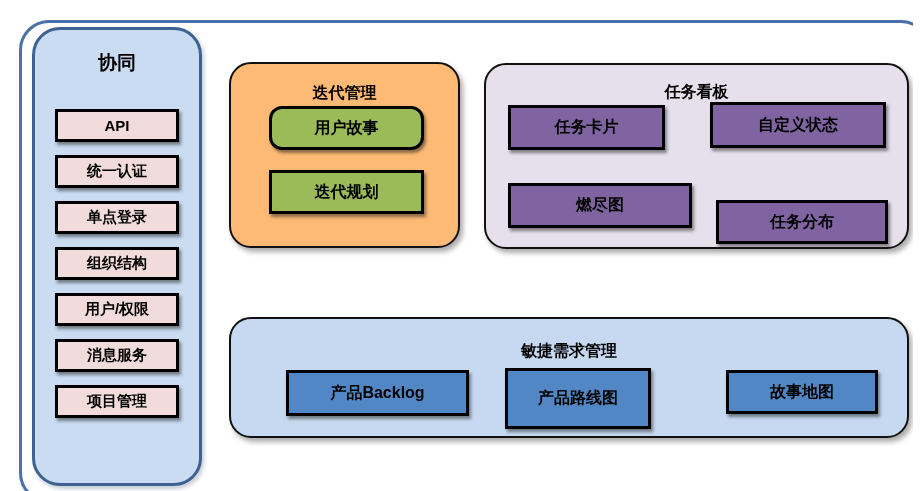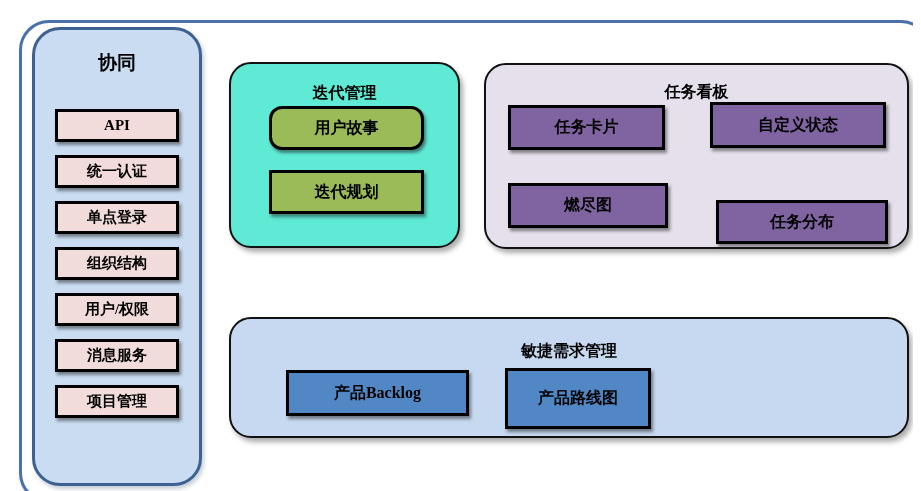--- a/index.html
+++ b/index.html
@@ -49,21 +49,21 @@
     flex-direction: column;
     gap: 13px;
   }
 
   .node {
     border: 3px solid #000;
     box-shadow: 2px 3px 3px rgba(30,30,30,0.5);
     display: flex;
     align-items: center;
     justify-content: center;
-    font-family: Liberation Serif, serif;
+    font-family: Liberation Sans, sans-serif;
     font-weight: 700;
     font-size: 16px;
     color: #000;
     white-space: nowrap;
   }
   .node.pink {
     width: 124px; height: 33px;
     background: #f2dcdb;
     font-size: 15px;
   }
@@ -78,36 +78,36 @@
   .group-title {
     position: absolute;
     left: 0; right: 0;
     text-align: center;
     font-weight: 700;
     font-size: 16px;
     color: #000;
   }
   .group .node { position: absolute; }
 
-  .group.iteration { left: 213px; top: 46px; width: 231px; height: 186px; background: #5eead4; }
+  .group.iteration { left: 213px; top: 46px; width: 231px; height: 186px; background: #fdba74; }
   .group.kanban    { left: 468px; top: 47px; width: 425px; height: 186px; background: #e6e0ec; }
   .group.agile     { left: 213px; top: 301px; width: 680px; height: 121px; background: #c6d9f1; }
 
   .node.green  { background: #9bbb59; }
   .node.purple { background: #8064a2; }
   .node.blue   { background: #5287c5; }
 
   
   .n-user-story   { left: 38px;  top: 42px;  width: 155px; height: 44px; border-radius: 13px; }
   .n-iter-plan    { left: 38px;  top: 106px; width: 155px; height: 44px; }
 
   
   .n-task-card    { left: 22px;  top: 40px;  width: 157px; height: 45px; }
   .n-custom-state { left: 224px; top: 37px;  width: 176px; height: 46px; }
-  .n-burndown     { left: 22px;  top: 118px; width: 160px; height: 45px; text-align: right; }
+  .n-burndown     { left: 22px;  top: 118px; width: 184px; height: 45px; text-align: right; }
   .n-task-dist    { left: 230px; top: 125px; width: 172px; height: 44px; margin-top: 10px; }
 
   
   .n-backlog      { left: 55px;  top: 51px;  width: 183px; height: 46px; }
   .n-roadmap      { left: 274px; top: 49px;  width: 146px; height: 61px; }
   .n-storymap     { left: 495px; top: 51px;  width: 152px; height: 44px; }
 
   .t-iteration { top: 11px; }
   .t-kanban    { top: 9px; }
   .t-agile     { top: 14px; }
@@ -143,15 +143,16 @@
     <div class="node purple n-task-card">任务卡片</div>
     <div class="node purple n-custom-state">自定义状态</div>
     <div class="node purple n-burndown">燃尽图</div>
     <div class="node purple n-task-dist">任务分布</div>
   </section>
 
   <section class="group agile">
     <div class="group-title t-agile">敏捷需求管理</div>
     <div class="node blue n-backlog">产品Backlog</div>
     <div class="node blue n-roadmap">产品路线图</div>
+    <div class="node blue n-storymap">故事地图</div>
   </section>
 
 </div>
 
 </body></html>

